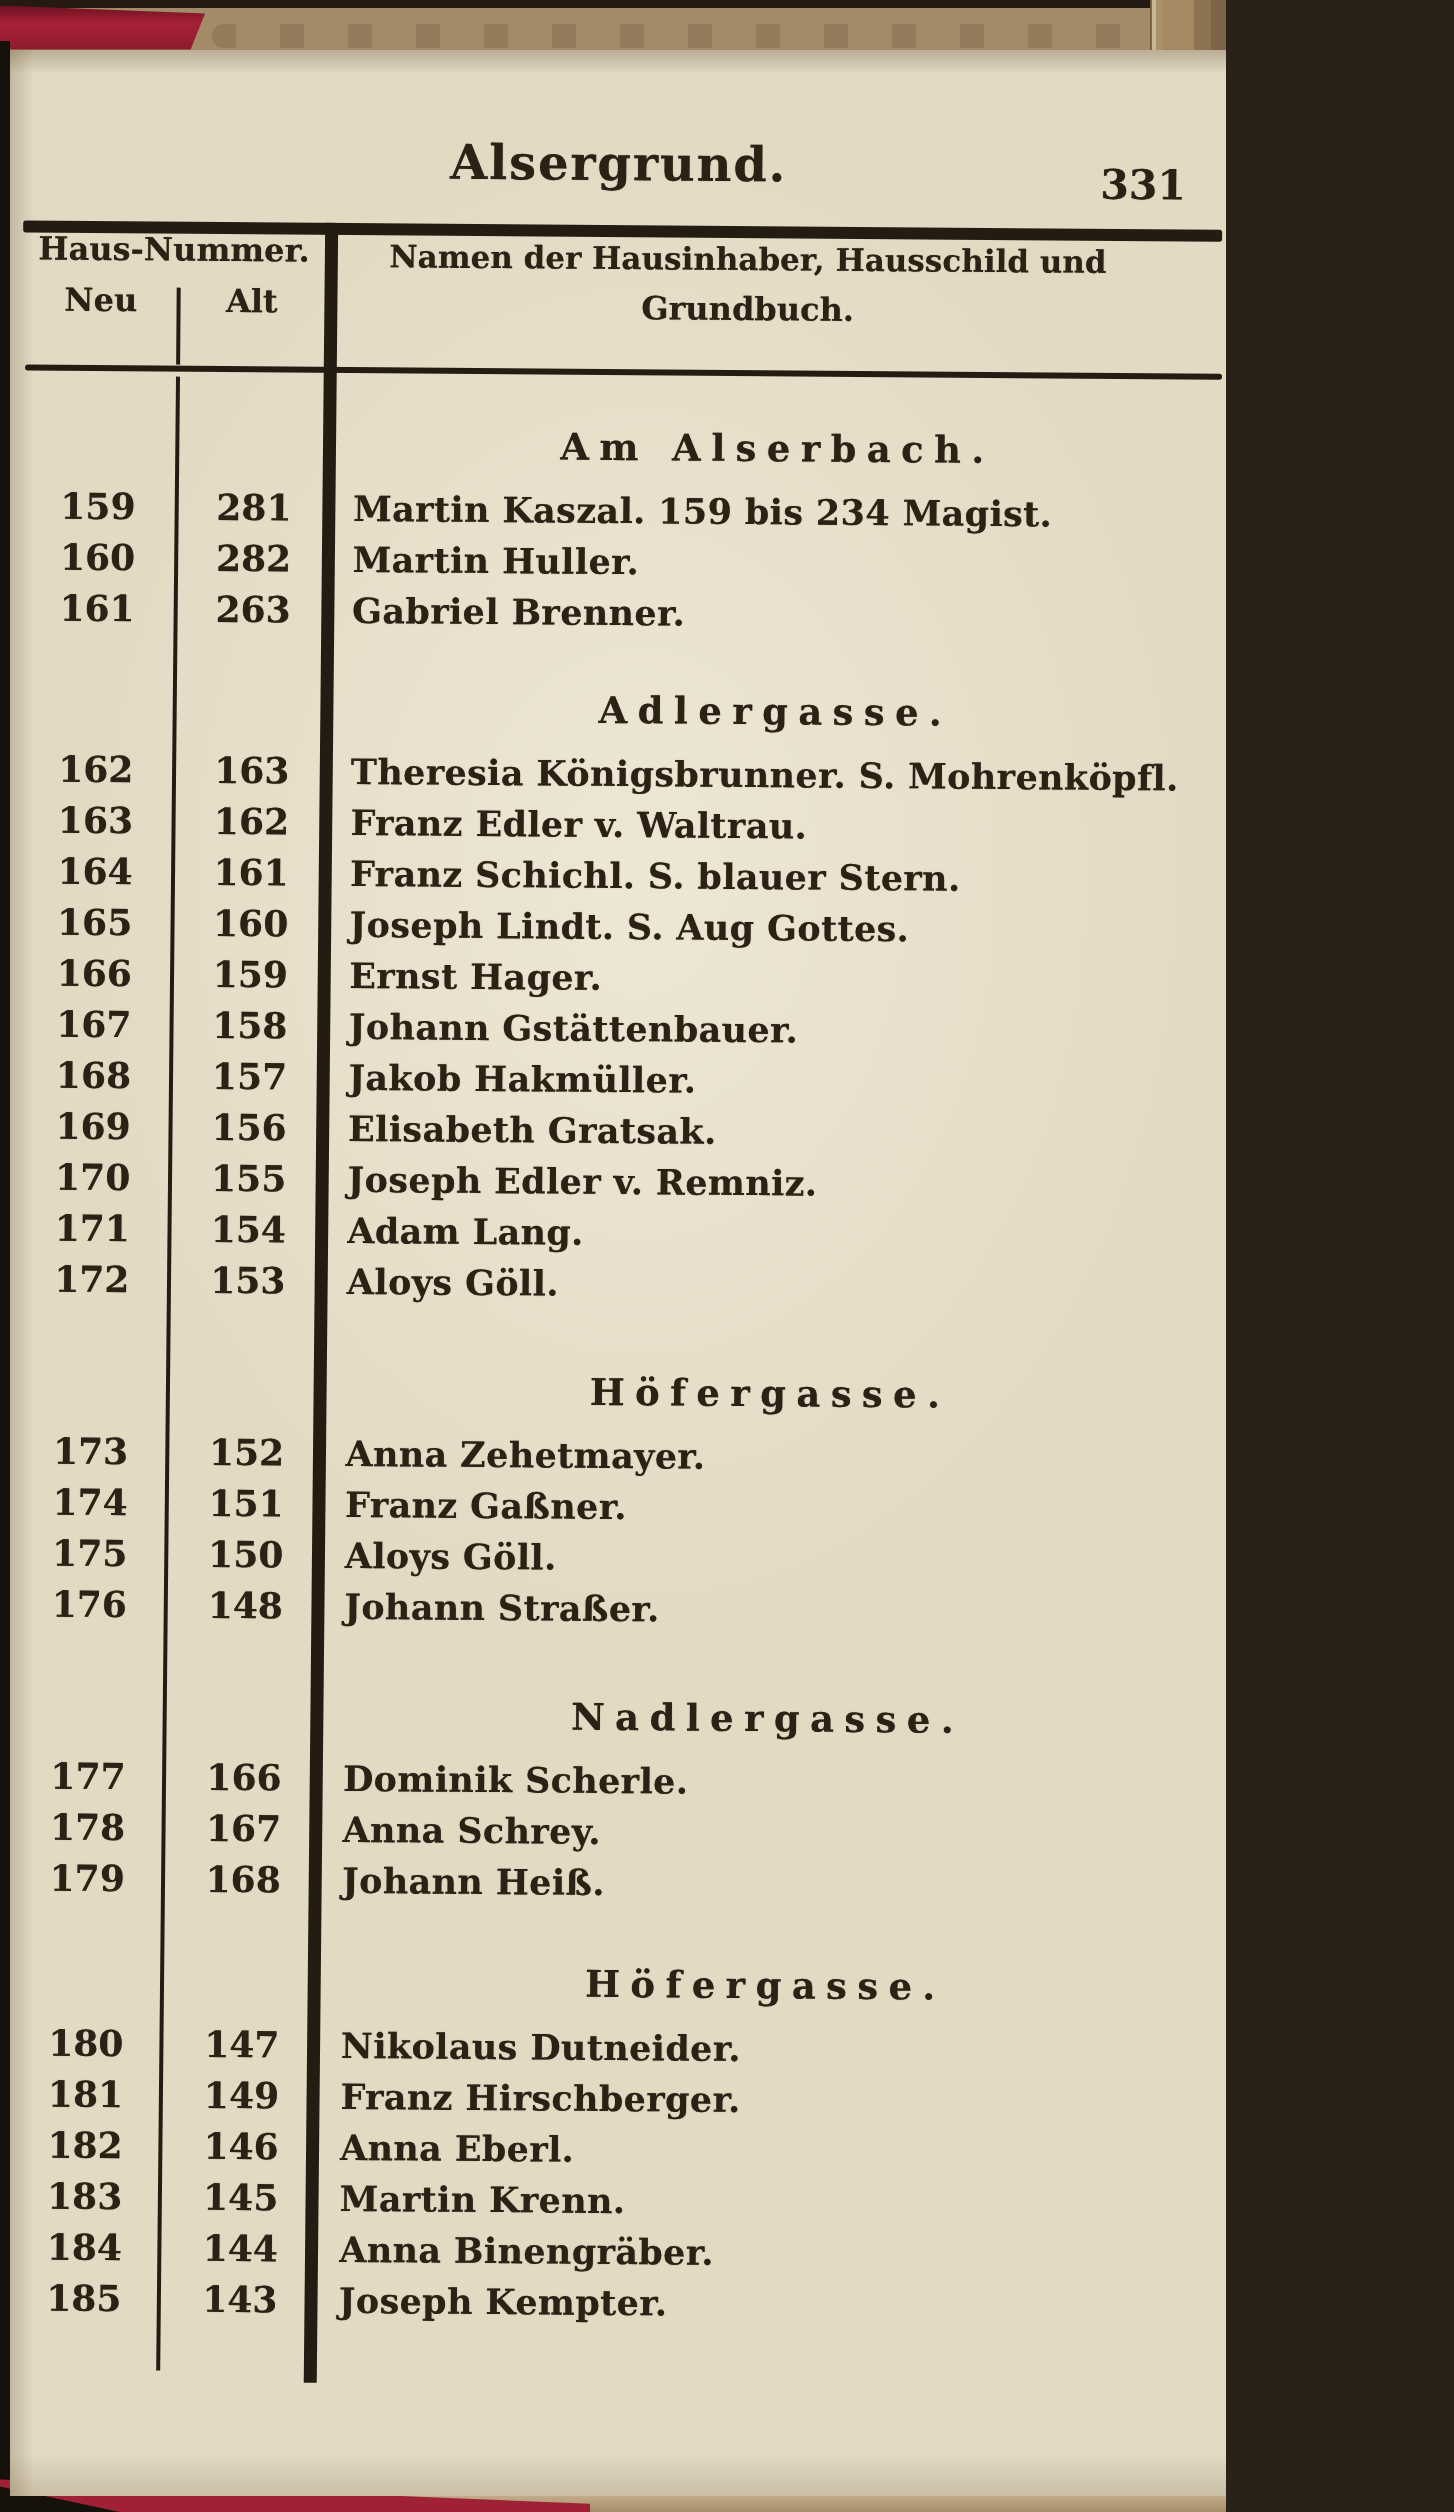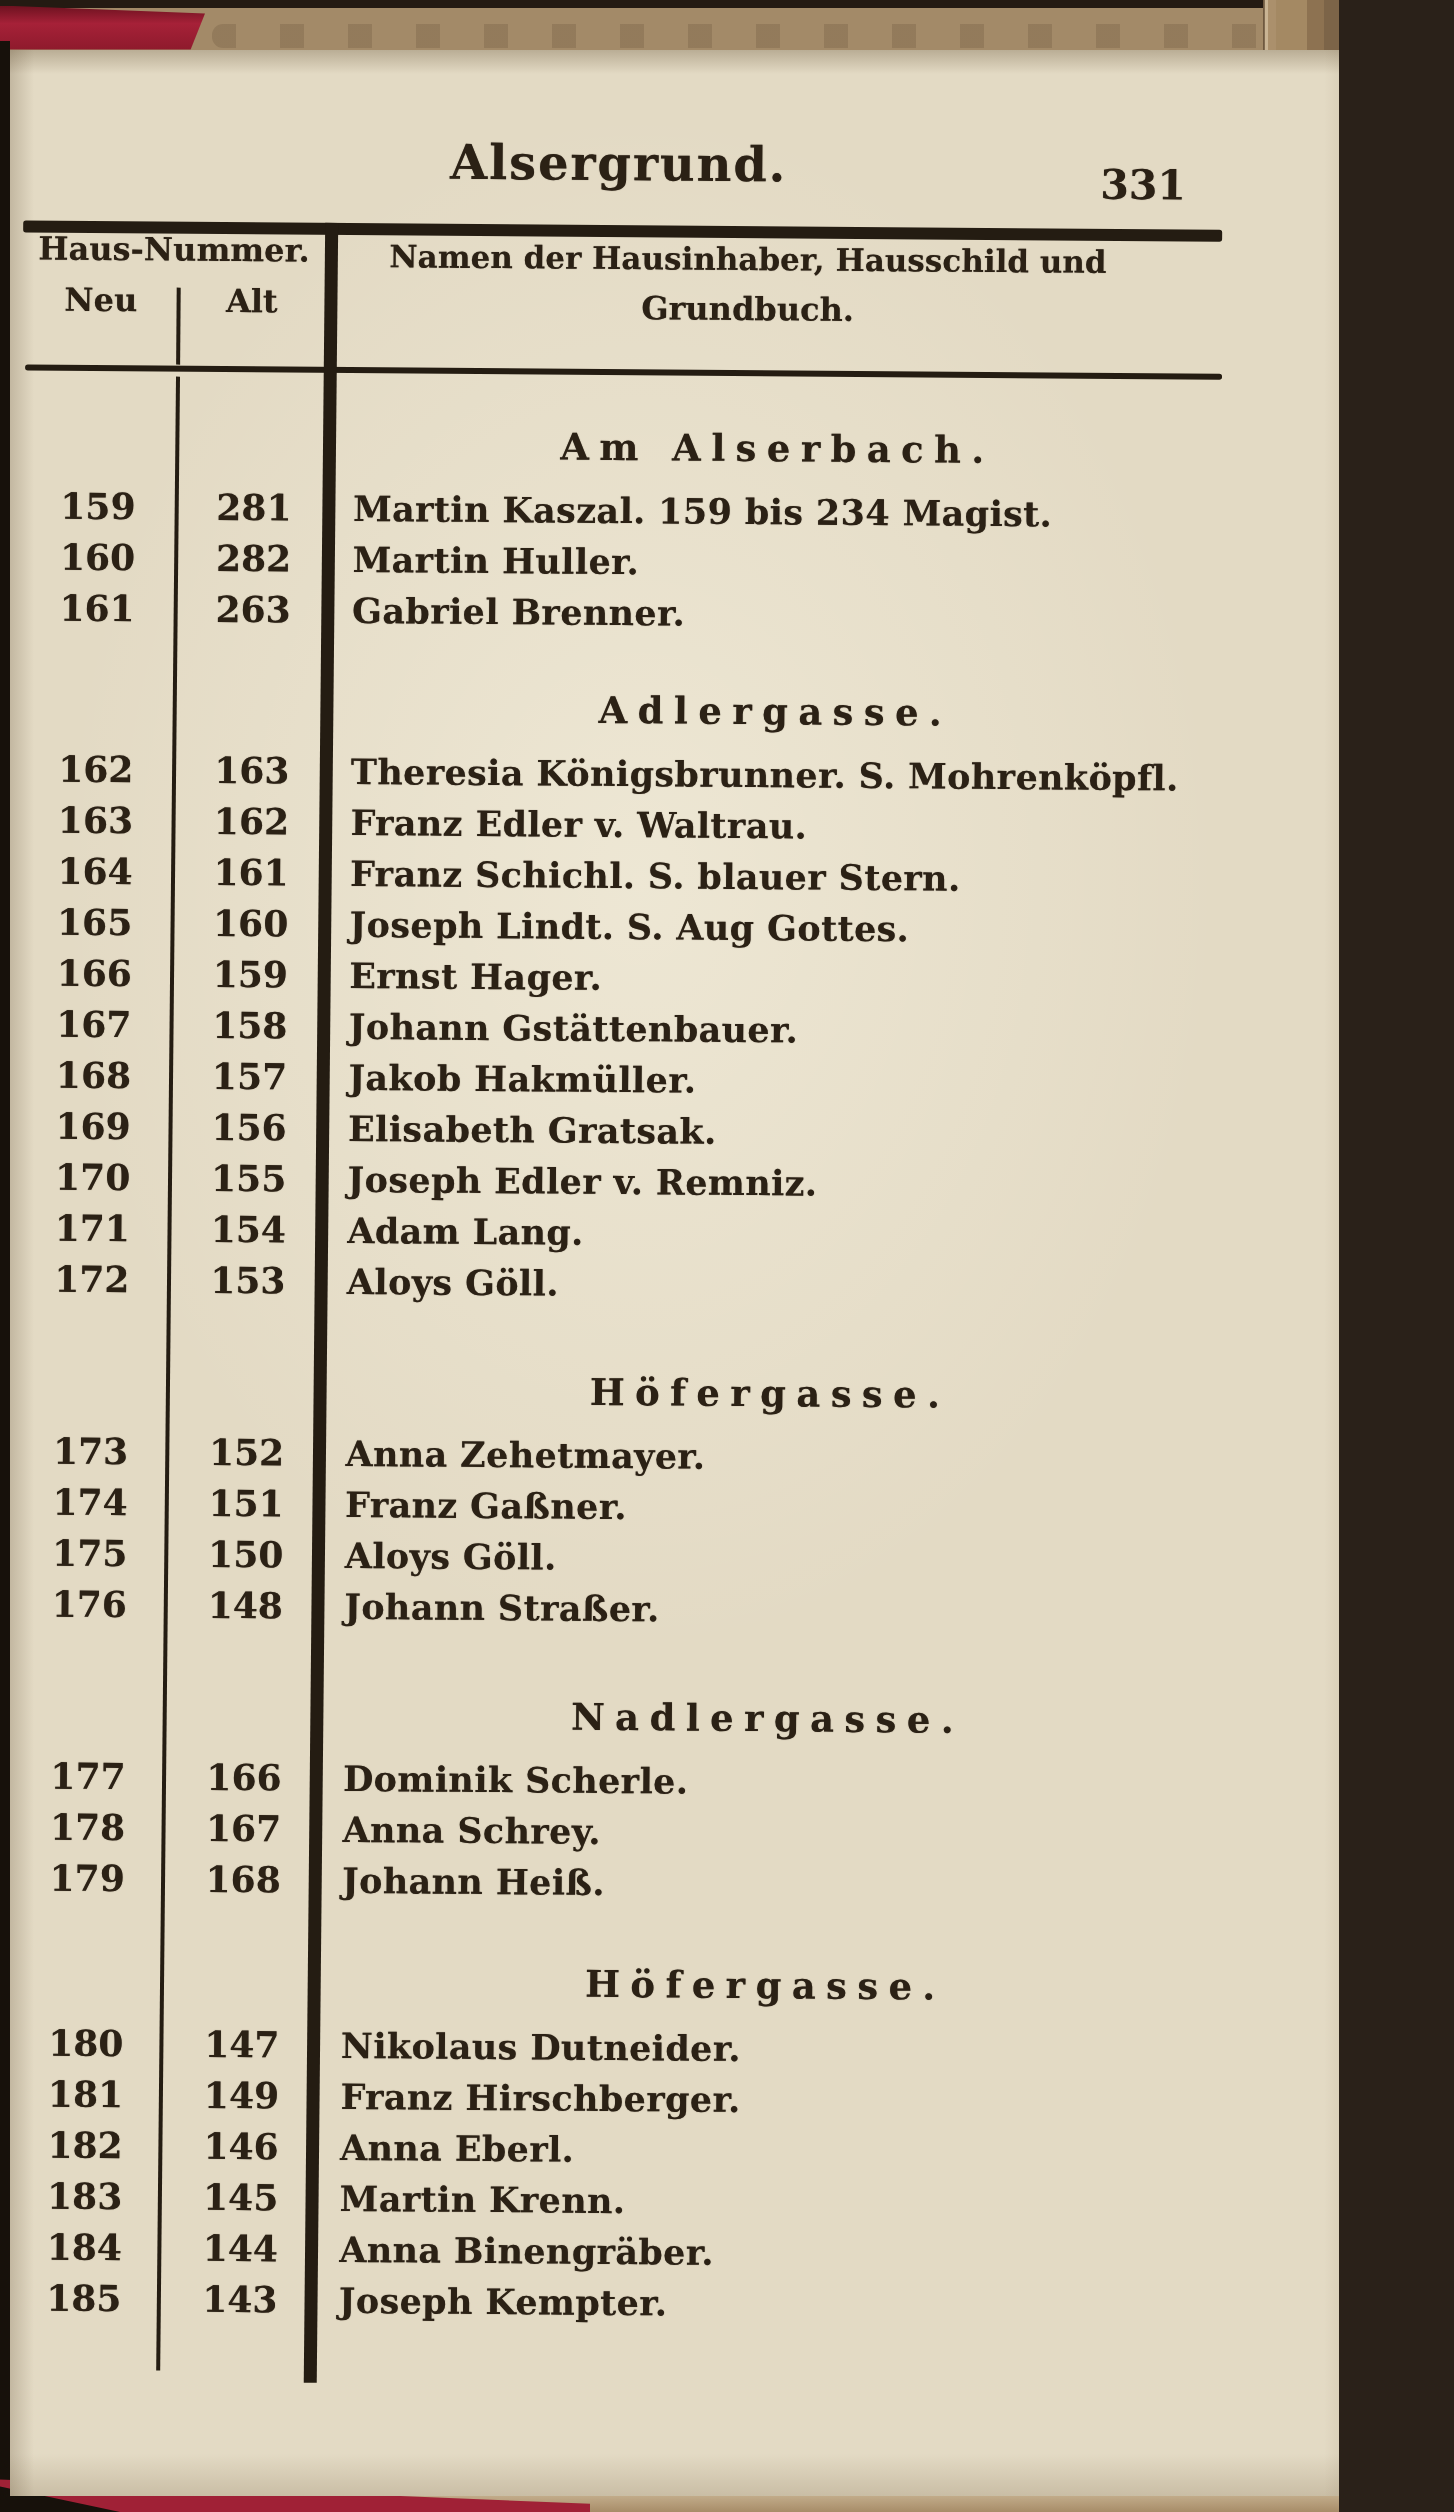--- a/index.html
+++ b/index.html
@@ -1,17 +1,17 @@
 <!DOCTYPE html>
 <html style="font-size:14.7px"><head>
 <meta charset="utf-8">
 <style>
   html,body{margin:0;padding:0;background:#2a2119;}
   .canvas{
-    position:relative;width:1339px;height:2512px;overflow:hidden;
+    position:relative;width:1226px;height:2512px;overflow:hidden;
     font-family:"DejaVu Serif", serif;color:#2b2115;
     background:#1d4ed8;
   }
   
   .edge-top{
     position:absolute;left:0;top:0;width:1455px;height:50px;
     background:linear-gradient(to bottom,#241a12 0 8.3px,#a38a68 8.3px 100%);
   }
   .edge-top-red{
     position:absolute;left:0;top:5.5px;width:205px;height:44px;

